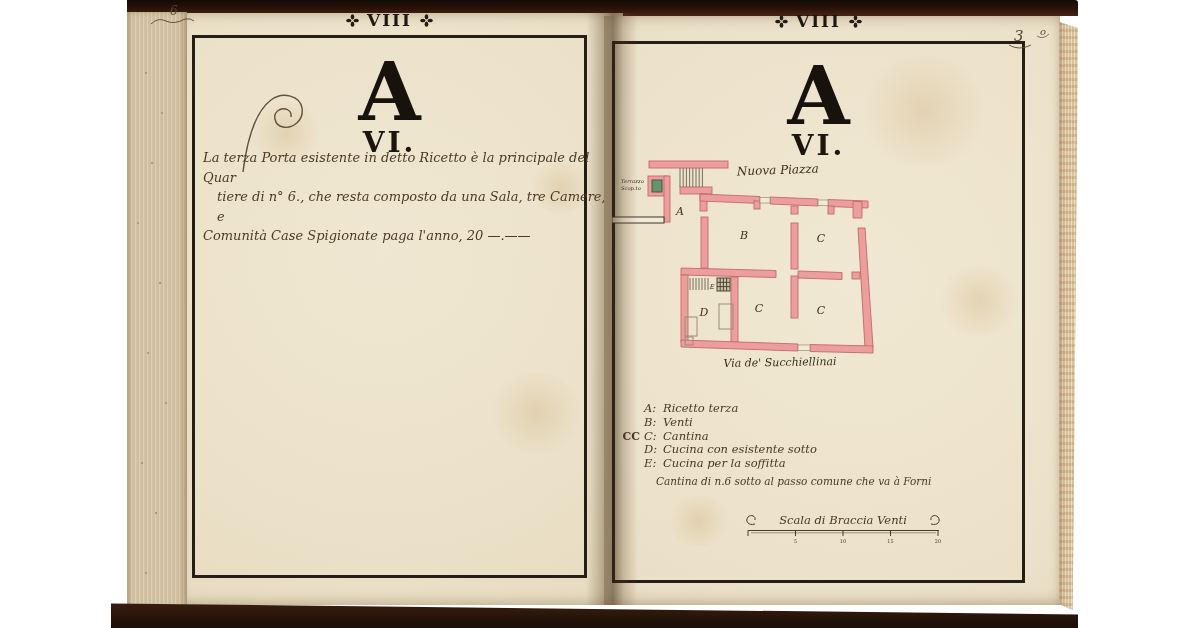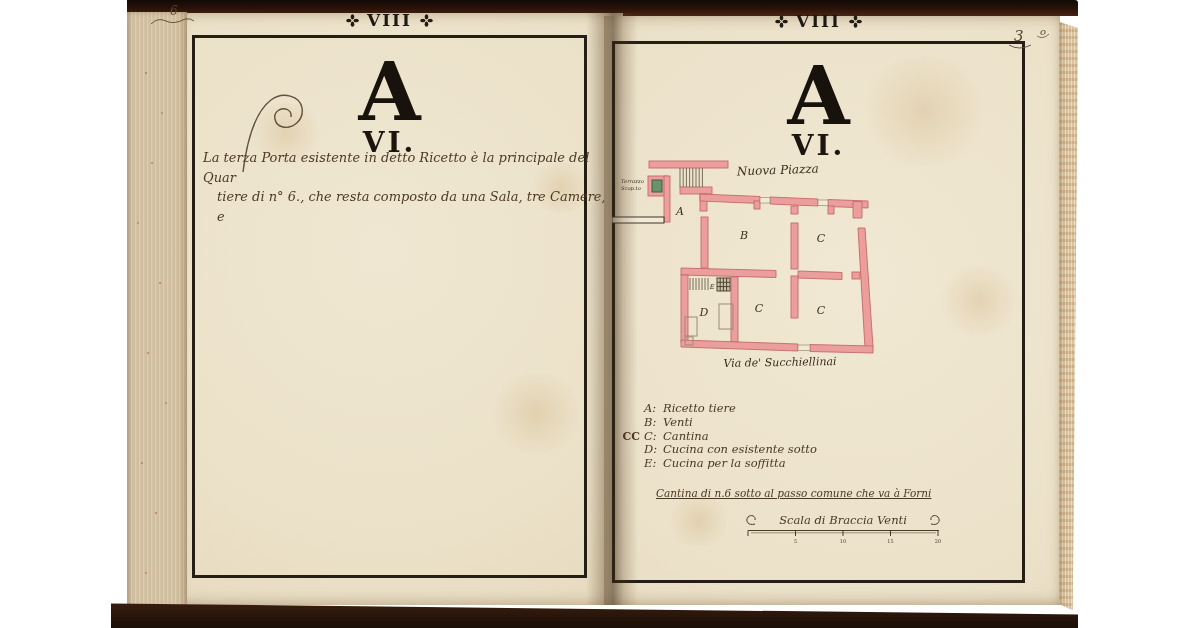--- a/index.html
+++ b/index.html
@@ -70,21 +70,21 @@
   .folio-mark{position:absolute;z-index:6;color:#5a4630;}
   .folio-left{left:148px;top:2px;}
   .folio-right{left:1004px;top:20px;}
 
   
   .plan{position:absolute;left:8px;top:134px;width:331px;height:230px;}
   .legend{position:absolute;left:14px;top:386px;font-style:italic;font-size:11.5px;line-height:13.8px;color:#4a3826;}
   .legend-row{display:flex;}
   .legend-row .prefix{width:22px;text-align:right;padding-right:4px;font-weight:bold;font-style:normal;font-size:11px;}
   .legend-row .key{width:19px;}
-  .legend-note{margin-left:38px;margin-top:16px;font-size:10.5px;text-decoration:underline;}
+  .legend-note{margin-left:38px;margin-top:4px;font-size:10.5px;}
   .scalebar{position:absolute;left:139px;top:494px;}
 </style>
 </head>
 <body>
 
 <div class="scene">
 
   <div class="cover-top"></div>
   <div class="fore-edge-left"></div>
   <div class="fore-edge-right"></div>
@@ -119,20 +119,21 @@
     <div class="letterA">A</div>
     <div class="sectionNum">VI.</div>
 
     <svg class="flourish" width="78" height="84" viewBox="0 0 78 84">
       <path d="M6,82 C10,50 18,22 34,10 C46,1 63,6 65,18 C67,30 56,39 46,37 C37,35 35,24 42,20 C48,17 55,20 54,27" fill="none" stroke="#4a3826" stroke-width="1.4" opacity="0.85"></path>
     </svg>
 
     <div class="manuscript">
       <div>La terza Porta esistente in detto Ricetto è la principale del Quar</div>
       <div class="indent">tiere di n° 6., che resta composto da una Sala, tre Camere, e</div>
+      <div>Comunità Case Spigionate paga l'anno, 20 —.——</div>
     </div>
   </div>
 
   <div class="page right">
     <div class="stain" style="left:250px;top:40px;width:140px;height:110px;"></div>
     <div class="stain" style="left:330px;top:250px;width:90px;height:70px;"></div>
     <div class="stain" style="left:60px;top:480px;width:70px;height:50px;"></div>
 
     <div class="frame"></div>
 
@@ -244,21 +245,21 @@
         <text x="209" y="164" font-size="11">C</text>
         <text x="92" y="166" font-size="11">D</text>
         <text x="100" y="139" font-size="6.5">E</text>
       </g>
     </svg>
 
     <div class="legend">
       <div class="legend-row">
         <span class="prefix"></span>
         <span class="key">A:</span>
-        <span class="text">Ricetto tiere</span>
+        <span class="text">Ricetto terza</span>
       </div>
       <div class="legend-row">
         <span class="prefix"></span>
         <span class="key">B:</span>
         <span class="text">Venti</span>
       </div>
       <div class="legend-row">
         <span class="prefix">CC</span>
         <span class="key">C:</span>
         <span class="text">Cantina</span>

